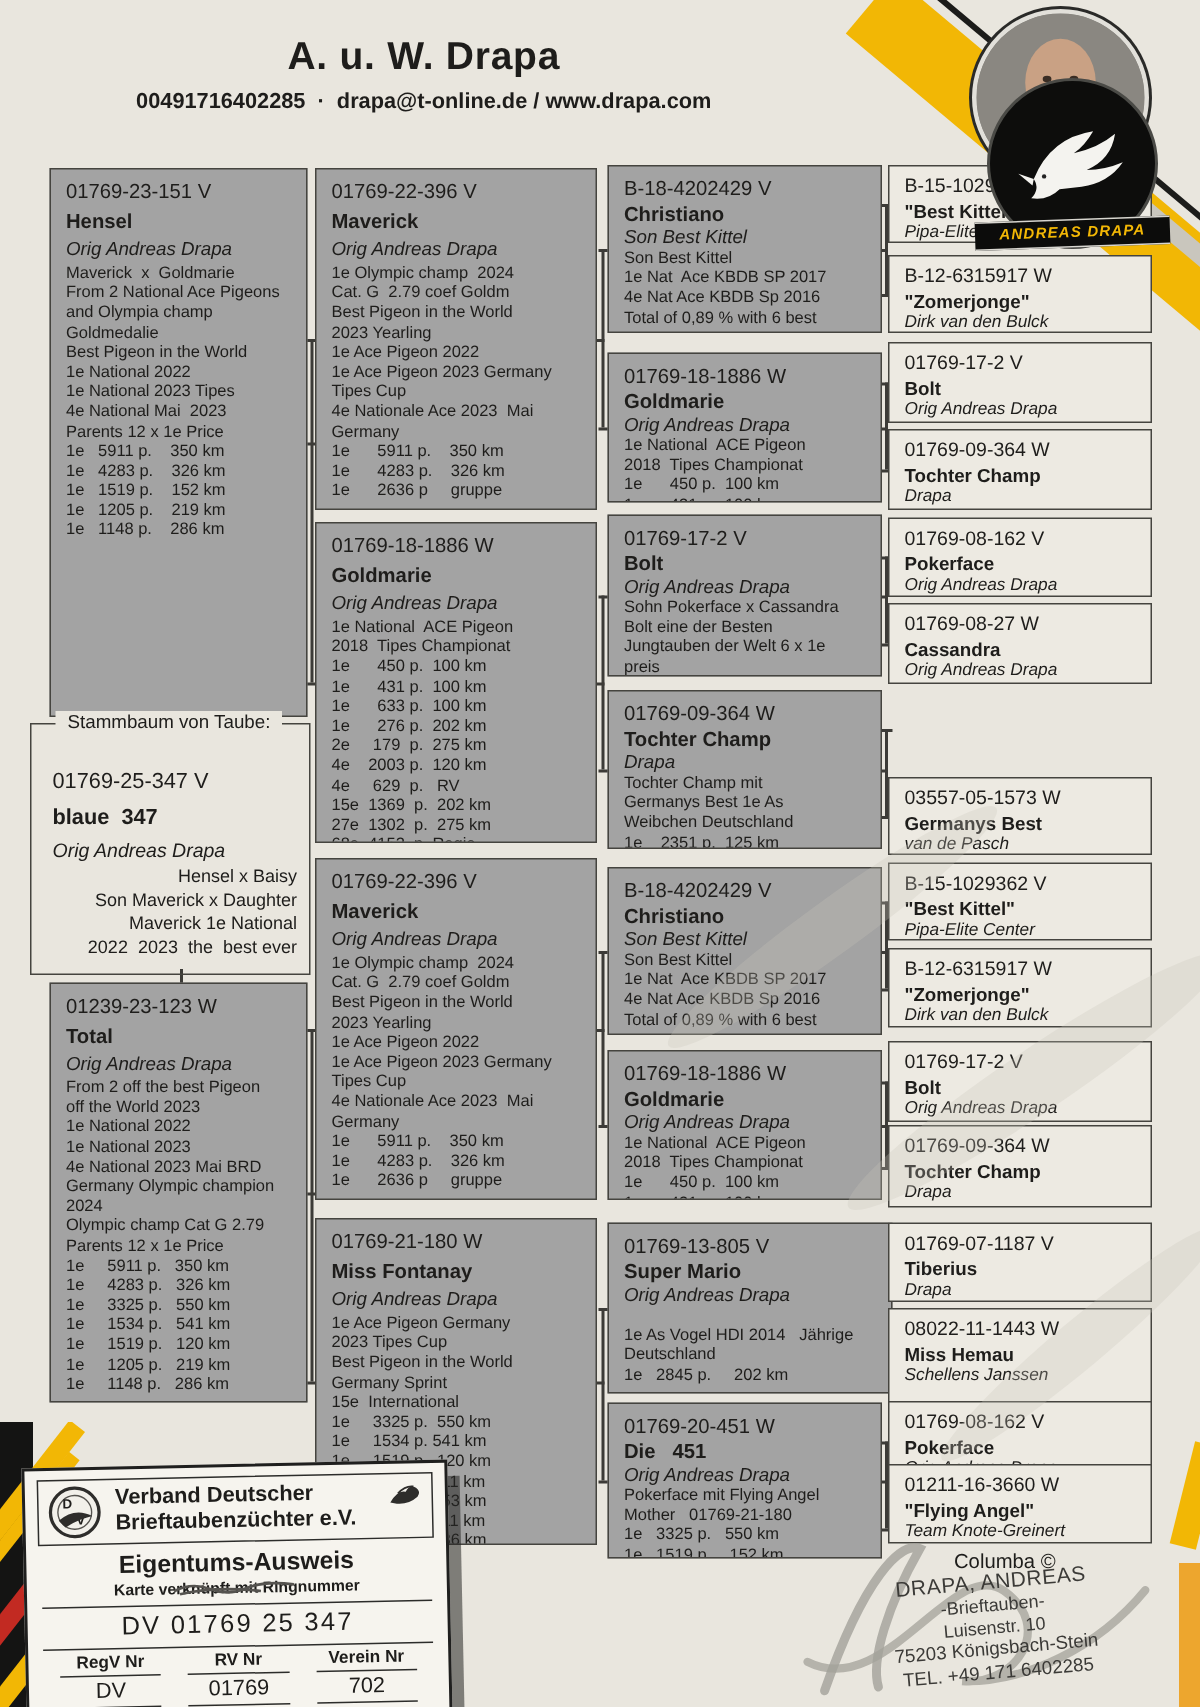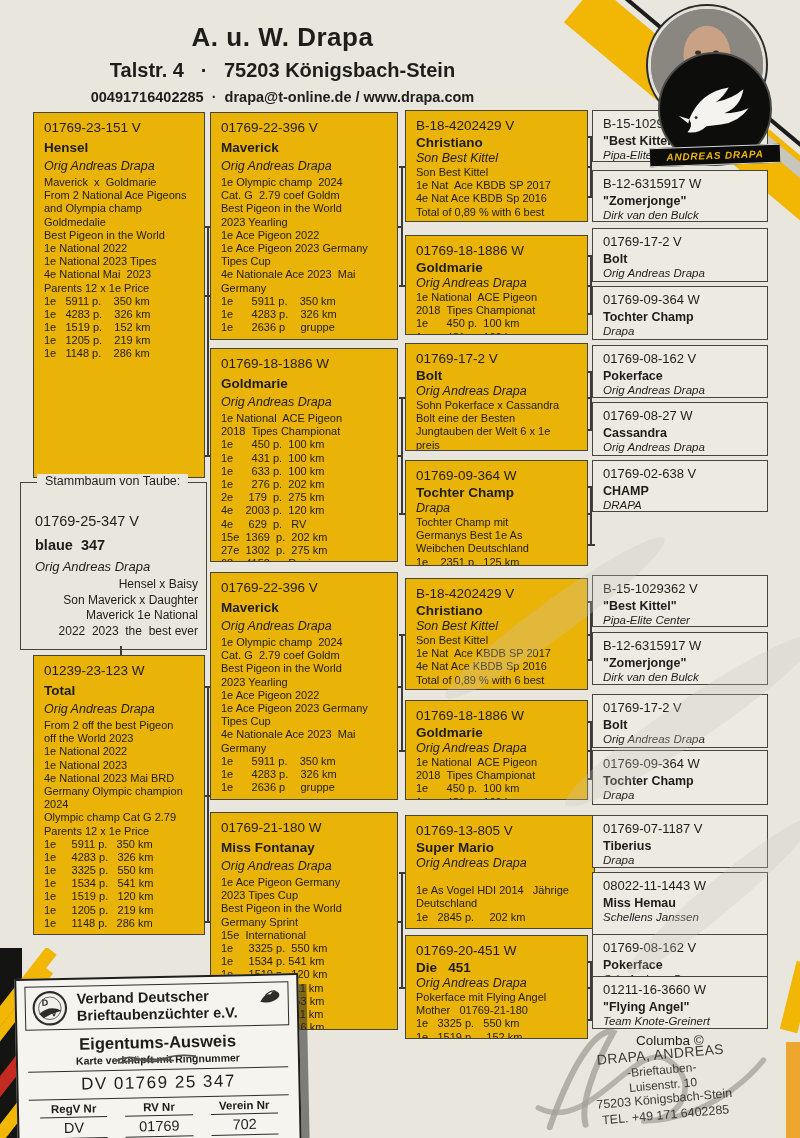--- a/index.html
+++ b/index.html
@@ -6,21 +6,21 @@
   #page{position:relative;width:800px;height:1138px;margin:0 auto;background:#e9e6de;
         overflow:hidden;font-family:"Liberation Sans",sans-serif;color:#1e1d1b;}
 
   
   .hdr{position:absolute;left:30px;top:22px;width:505px;text-align:center;z-index:2;}
   .hdr-name{font-size:26px;font-weight:bold;letter-spacing:.5px;}
   .hdr-addr{font-size:20px;font-weight:bold;margin-top:6px;white-space:pre;}
   .hdr-contact{font-size:14.5px;font-weight:bold;margin-top:7px;white-space:pre;}
 
   
-  .pbox{position:absolute;background:#eab308;border:1.6px solid #45443f;box-sizing:border-box;
+  .pbox{position:absolute;background:#a3a3a3;border:1.6px solid #45443f;box-sizing:border-box;
         padding:7px 6px 4px 10px;overflow:hidden;z-index:2;}
   .ring{font-size:13.5px;white-space:pre;margin-bottom:5px;}
   .pname{font-size:13.5px;font-weight:bold;white-space:pre;margin-bottom:4px;}
   .origin{font-size:12.5px;font-style:italic;margin-bottom:3px;white-space:pre;}
   .lines{font-size:11px;line-height:1.2;white-space:pre-wrap;}
   .compact .ring{margin-bottom:2px}.compact .pname{margin-bottom:1px}.compact .origin{margin-bottom:1px}
 
   .sbox{position:absolute;left:592px;width:176px;background:#edeae2;border:1.6px solid #45443f;
         box-sizing:border-box;padding:5px 6px 3px 10px;overflow:hidden;z-index:2;}
   .sbox .ring{font-size:13px;margin-bottom:3px}
@@ -102,21 +102,20 @@
   <div class="band" style="left:596px;top:-16px;width:330px;height:50px;background:#f2b705;transform:rotate(40deg);transform-origin:left top;"></div>
   <div class="band" style="left:690px;top:70px;width:200px;height:12px;background:#c9c6bd;transform:rotate(40deg);transform-origin:left top;"></div>
   <div class="wedge-r"></div>
 
   <div class="feather" style="left:420px;top:600px;width:270px;height:36px;transform:rotate(-36deg);"></div>
   <div class="feather" style="left:540px;top:700px;width:300px;height:42px;transform:rotate(-34deg);"></div>
   <div class="feather" style="left:600px;top:880px;width:240px;height:32px;transform:rotate(-40deg);"></div>
 
   <div class="hdr">
     <div class="hdr-name">A. u. W. Drapa</div>
-    <div class="hdr-addr">Talstr. 4   ·   75203 Königsbach-Stein</div>
     <div class="hdr-contact">00491716402285  ·  drapa@t-online.de / www.drapa.com</div>
   </div>
 
   <div class="pbox" style="left:33px;top:112px;width:172px;height:366px;">
     <div class="ring">01769-23-151 V</div>
     <div class="pname">Hensel</div>
     <div class="origin">Orig Andreas Drapa</div>
     <div class="lines">Maverick  x  Goldmarie
 From 2 National Ace Pigeons
 and Olympia champ
@@ -331,24 +330,24 @@
   <div class="sbox" style="top:345px;height:53px;">
     <div class="ring">01769-08-162 V</div>
     <div class="pname">Pokerface</div>
     <div class="origin">Orig Andreas Drapa</div>
   </div>
   <div class="sbox" style="top:402px;height:54px;">
     <div class="ring">01769-08-27 W</div>
     <div class="pname">Cassandra</div>
     <div class="origin">Orig Andreas Drapa</div>
   </div>
-  <div class="sbox" style="top:460px;height:52px;">
-    <div class="ring">01769-02-638 V</div>
-    <div class="pname">CHAMP</div>
-    <div class="origin">DRAPA</div>
+  <div class="sbox" style="top:518px;height:52px;">
+    <div class="ring">03557-05-1573 W</div>
+    <div class="pname">Germanys Best</div>
+    <div class="origin">van de Pasch</div>
   </div>
   <div class="sbox" style="top:575px;height:52px;">
     <div class="ring">B-15-1029362 V</div>
     <div class="pname">"Best Kittel"</div>
     <div class="origin">Pipa-Elite Center</div>
   </div>
   <div class="sbox" style="top:632px;height:53px;">
     <div class="ring">B-12-6315917 W</div>
     <div class="pname">"Zomerjonge"</div>
     <div class="origin">Dirk van den Bulck</div>

